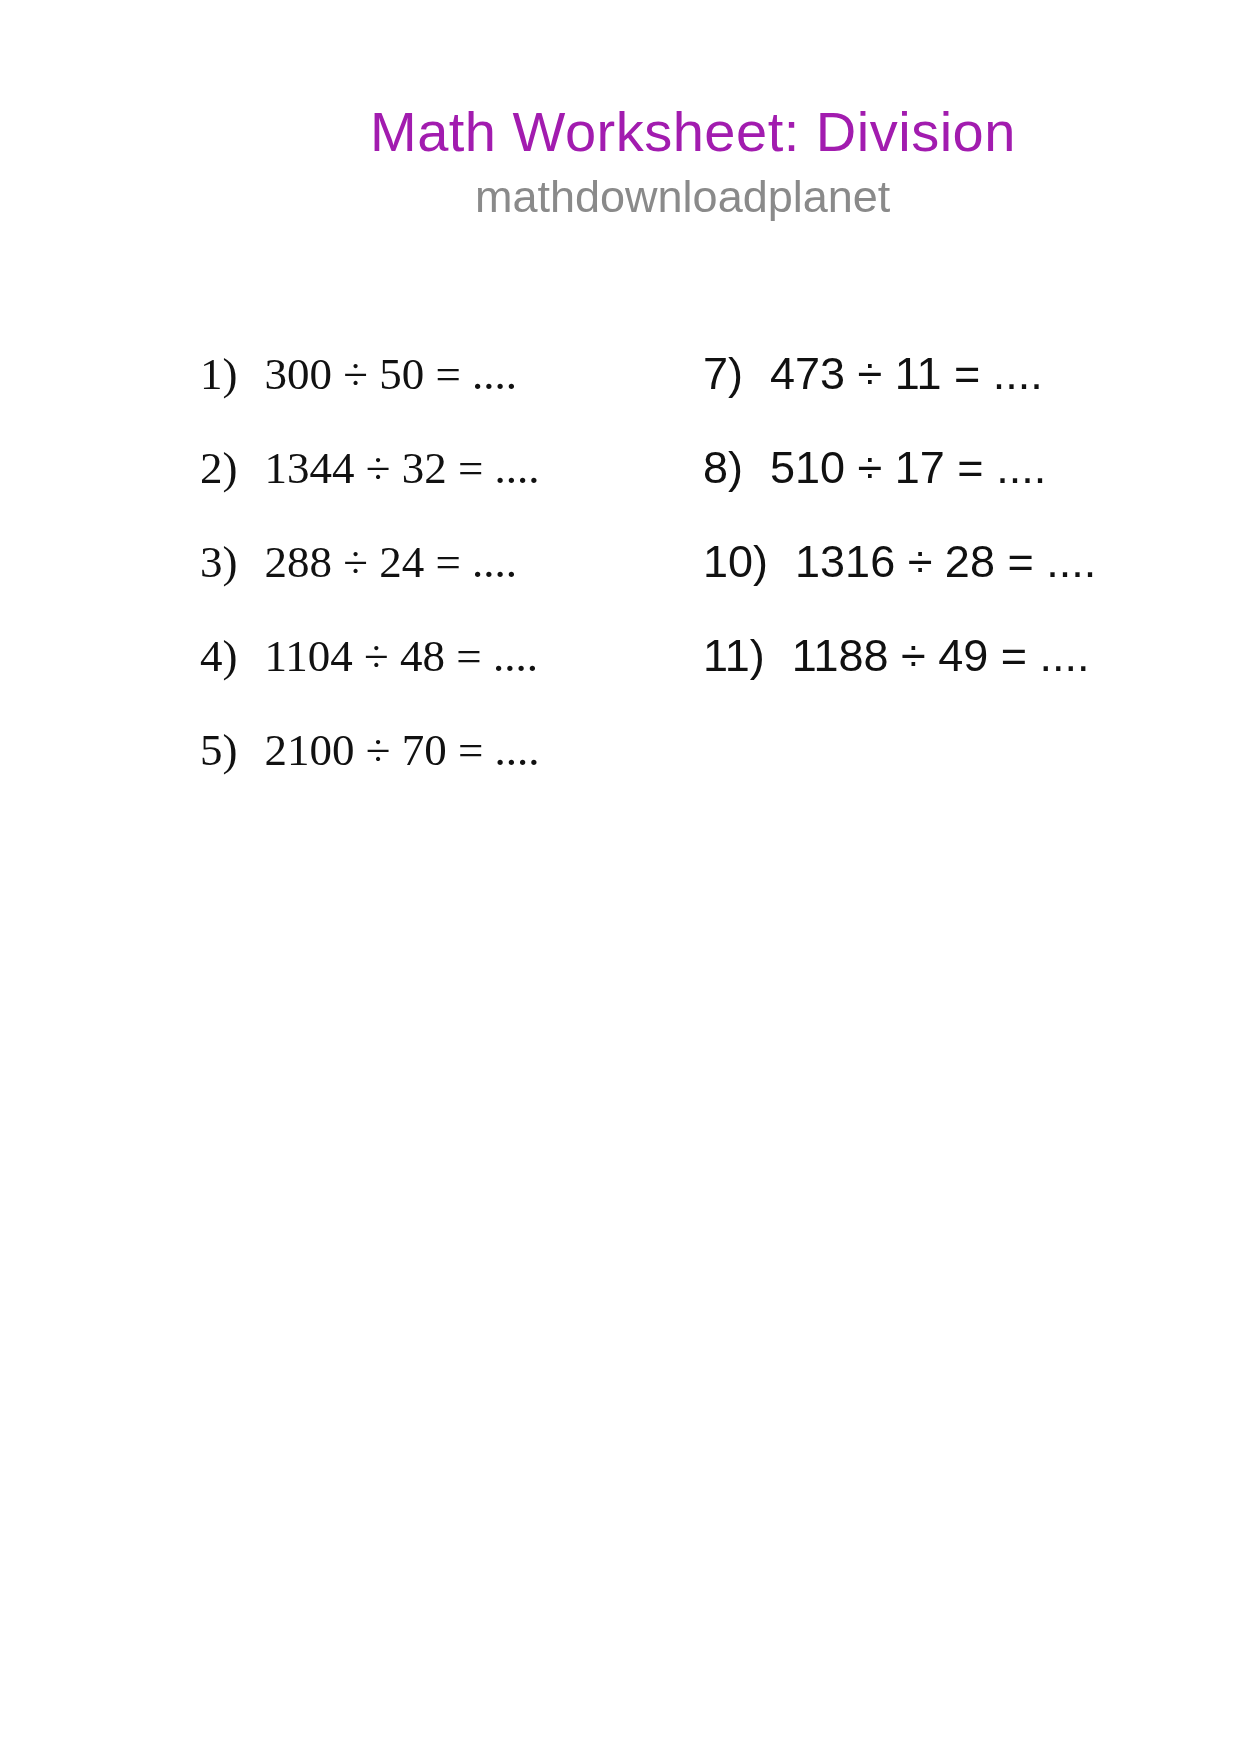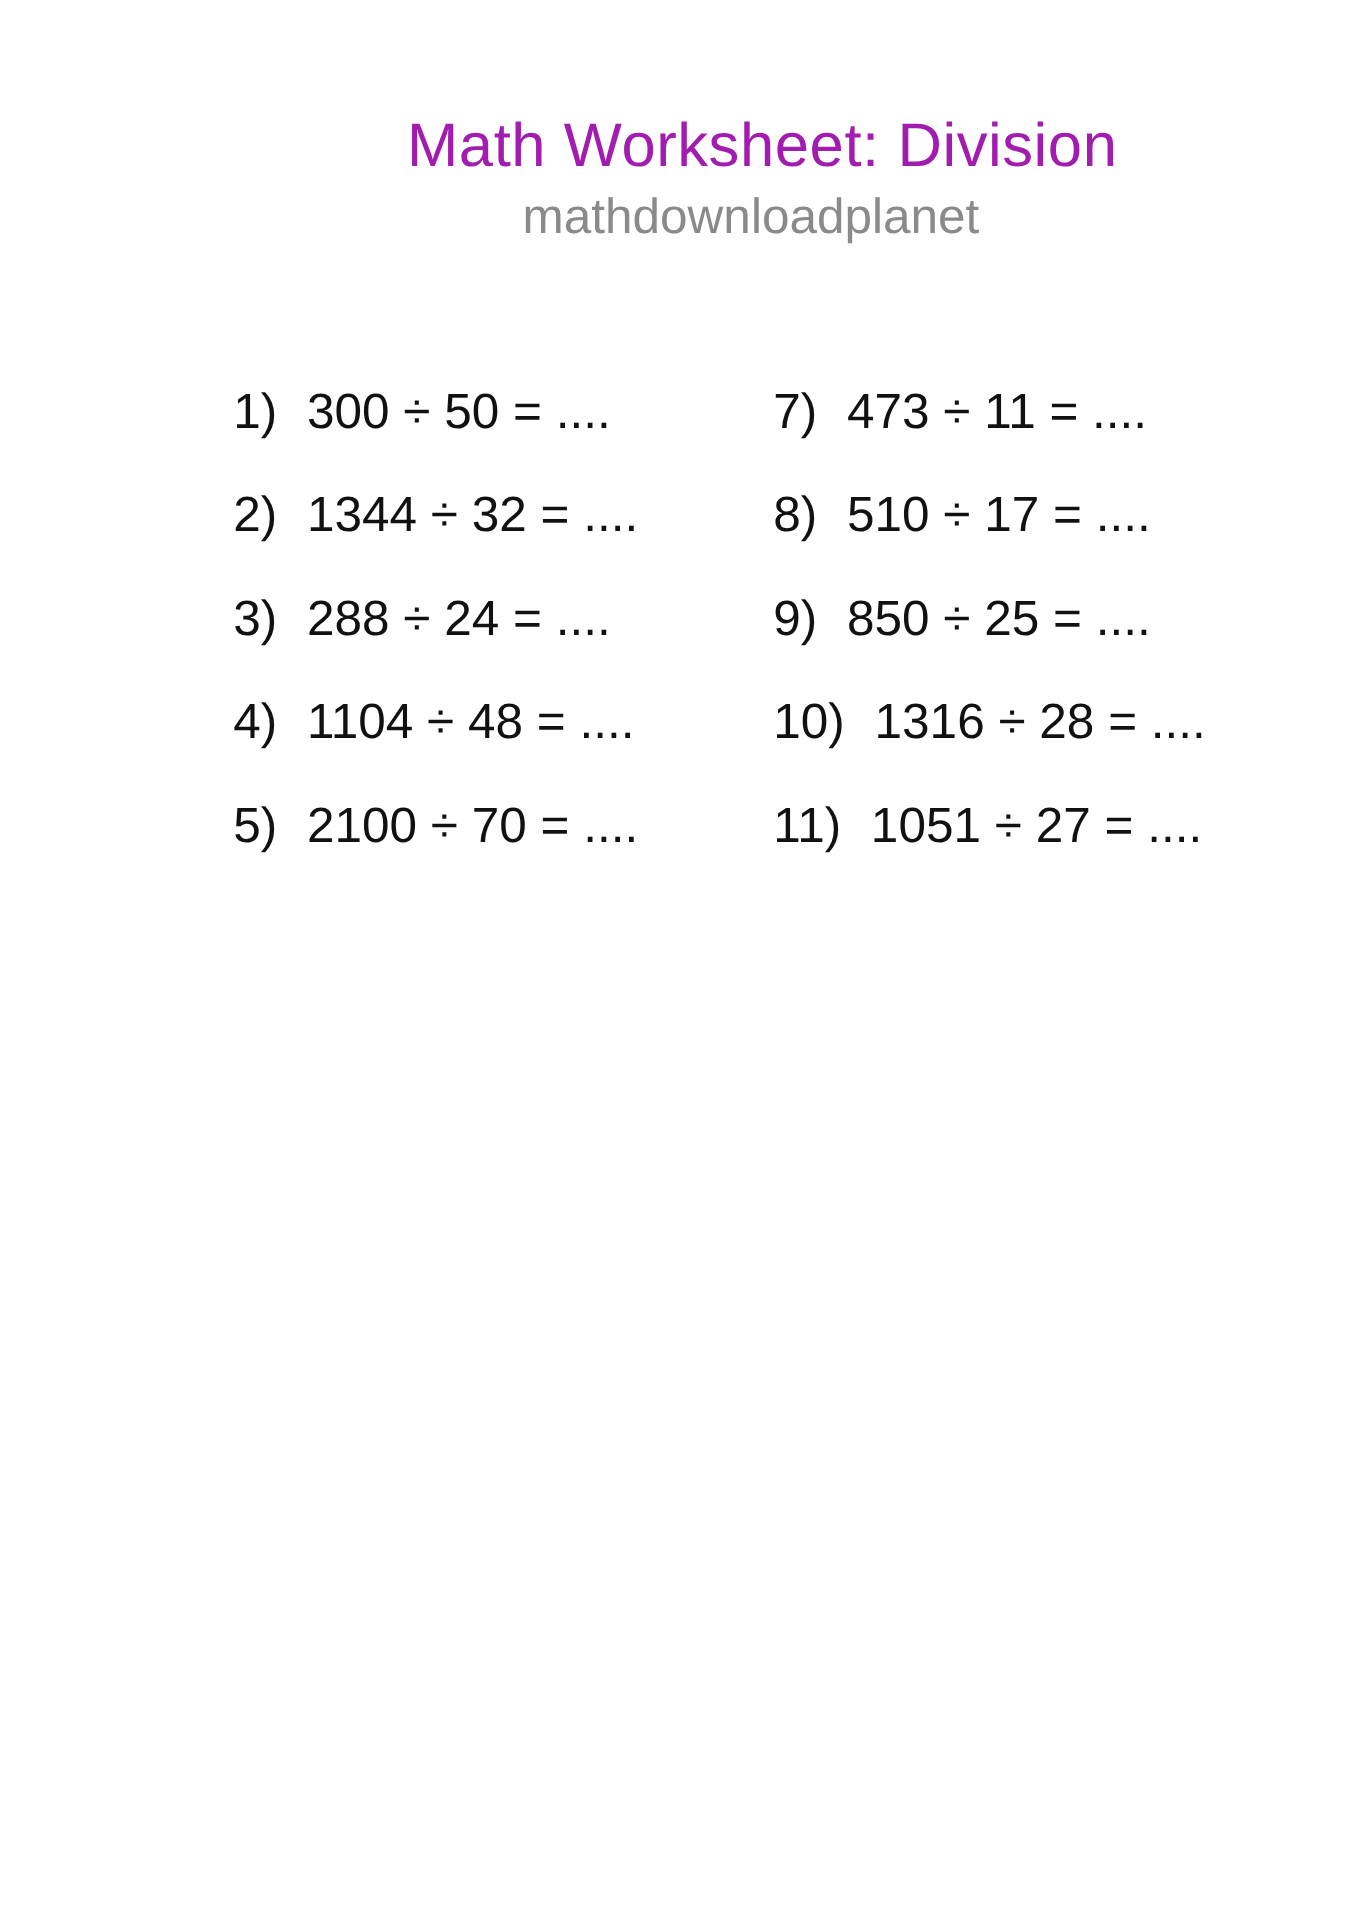--- a/index.html
+++ b/index.html
@@ -34,21 +34,21 @@
     font-size: 45px;
     font-weight: 400;
     line-height: 1;
     white-space: nowrap;
     color: #8a8a8a;
   }
   .col {
     position: absolute;
     top: 348px;
   }
-  .col-left  { left: 212px; }
+  .col-left  { left: 200px; font-family: Liberation Serif, serif; }
   .col-right { left: 703px; }
   .problem {
     height: 94px;
     font-size: 45px;
     line-height: 52px;
     white-space: nowrap;
     color: #111111;
   }
   .plabel {
     display: inline-block;
@@ -86,23 +86,20 @@
   </div>
 
   <div class="col col-right">
     <div class="problem">
       <span class="plabel">7)</span><span class="pexpr">473 ÷ 11 = ....</span>
     </div>
     <div class="problem">
       <span class="plabel">8)</span><span class="pexpr">510 ÷ 17 = ....</span>
     </div>
     <div class="problem">
-      <span class="plabel">9)</span><span class="pexpr">850 ÷ 25 = ....</span>
-    </div>
-    <div class="problem">
       <span class="plabel">10)</span><span class="pexpr">1316 ÷ 28 = ....</span>
     </div>
     <div class="problem">
-      <span class="plabel">11)</span><span class="pexpr">1051 ÷ 27 = ....</span>
+      <span class="plabel">11)</span><span class="pexpr">1188 ÷ 49 = ....</span>
     </div>
   </div>
 
 </div>
 
 </body></html>

